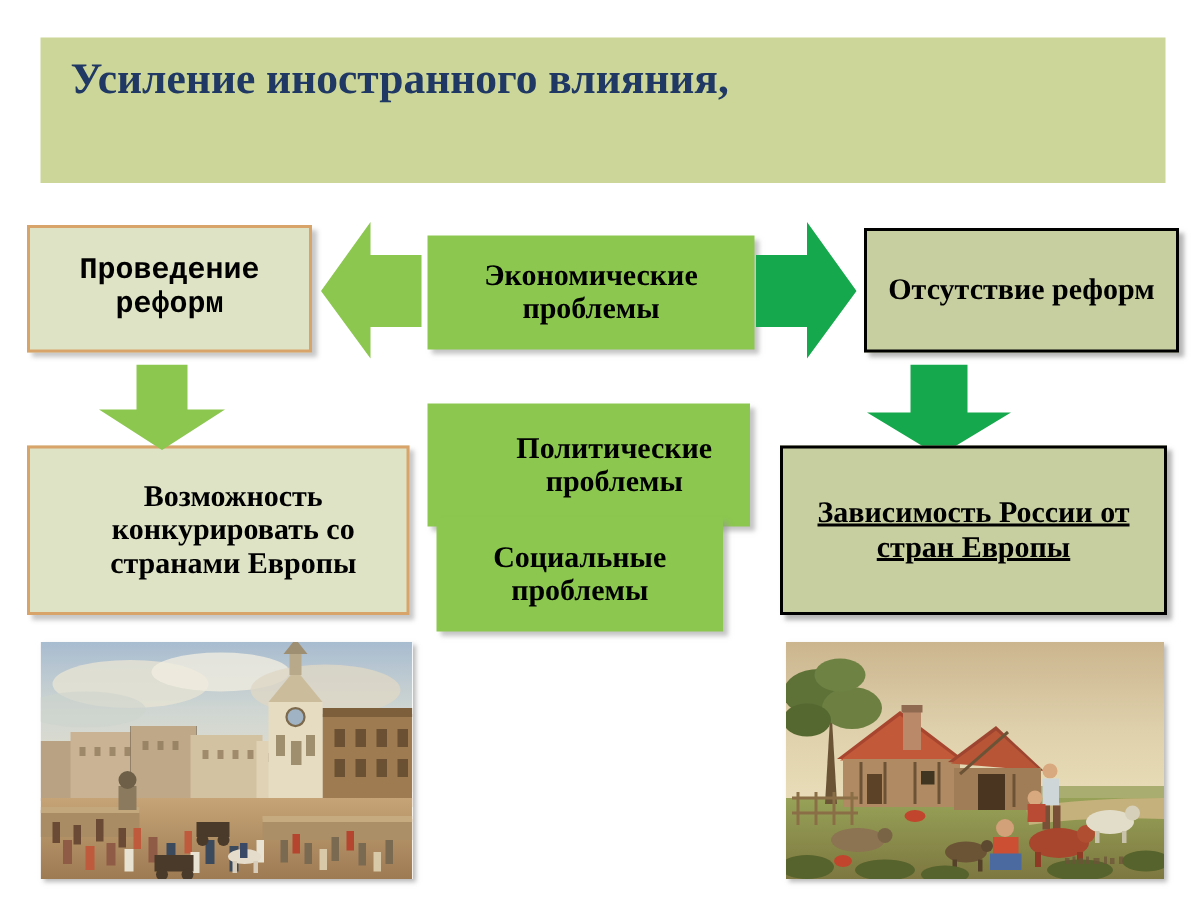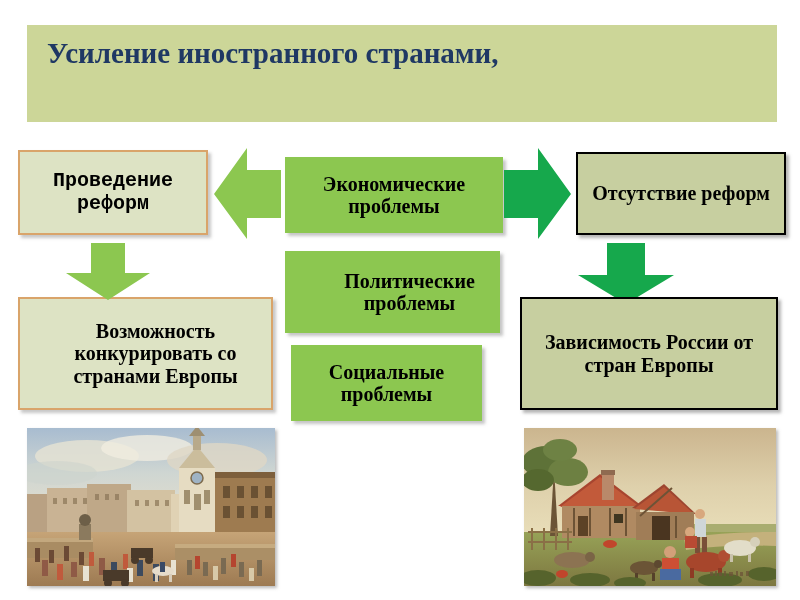--- a/index.html
+++ b/index.html
@@ -90,21 +90,21 @@
     box-shadow: 2px 2px 3px rgba(120,120,120,0.5);
   }
   .picture svg { display: block; }
 </style>
 </head>
 <body>
 
 <div id="slide">
 
   <div id="title-banner">
-    <div class="title-line">Усиление иностранного странами,</div>
+    <div class="title-line">Усиление иностранного влияния,</div>
   </div>
 
   <div class="box box-left" style="left:18px; top:150px; width:190px; height:85px;font-family:Liberation Mono, monospace;">
     <span>Проведение реформ</span>
   </div>
 
   <div class="box box-left" style="left:18px; top:297px; width:255px; height:113px;padding-left:20px;">
     <span>Возможность конкурировать со странами Европы</span>
   </div>
 
@@ -117,21 +117,21 @@
   <div class="arrow" style="left:214px; top:148px;">
     <svg width="68" height="92" viewBox="0 0 68 92">
       <polygon points="0,46 33,0 33,22 67,22 67,70 33,70 33,91" fill="#8cc750"></polygon>
     </svg>
   </div>
 
   <div class="box box-center" style="left:285px; top:157px; width:218px; height:76px;">
     <span>Экономические проблемы</span>
   </div>
 
-  <div class="box box-center" style="left:285px; top:251px; width:215px; height:82px;padding-left:34px;">
+  <div class="box box-center" style="left:285px; top:269px; width:215px; height:82px;padding-left:34px;">
     <span>Политические проблемы</span>
   </div>
 
   <div class="box box-center" style="left:291px; top:345px; width:191px; height:76px;">
     <span>Социальные проблемы</span>
   </div>
 
 
   <div class="arrow" style="left:504px; top:148px;">
     <svg width="68" height="92" viewBox="0 0 68 92">
@@ -142,21 +142,21 @@
   <div class="box box-right" style="left:576px; top:152px; width:210px; height:83px;">
     <span>Отсутствие реформ</span>
   </div>
 
   <div class="arrow" style="left:577px; top:243px;">
     <svg width="98" height="62" viewBox="0 0 98 62">
       <polygon points="30,0 68,0 68,32 97,32 49,61 1,32 30,32" fill="#16a84c"></polygon>
     </svg>
   </div>
 
-  <div class="box box-right" style="left:520px; top:297px; width:258px; height:113px;">
+  <div class="box box-right" style="left:520px; top:297px; width:258px; height:113px;text-decoration:underline;">
     <span>Зависимость России от стран Европы</span>
   </div>
 
   <div class="picture" style="left:27px; top:428px; width:248px; height:158px;">
     <svg width="248" height="158" viewBox="0 0 248 158">
       <defs>
         <linearGradient id="skyL" x1="0" y1="0" x2="0" y2="1">
           <stop offset="0%" stop-color="#a8bcd0"></stop>
           <stop offset="45%" stop-color="#cfd6d2"></stop>
           <stop offset="100%" stop-color="#e8e0cc"></stop>

